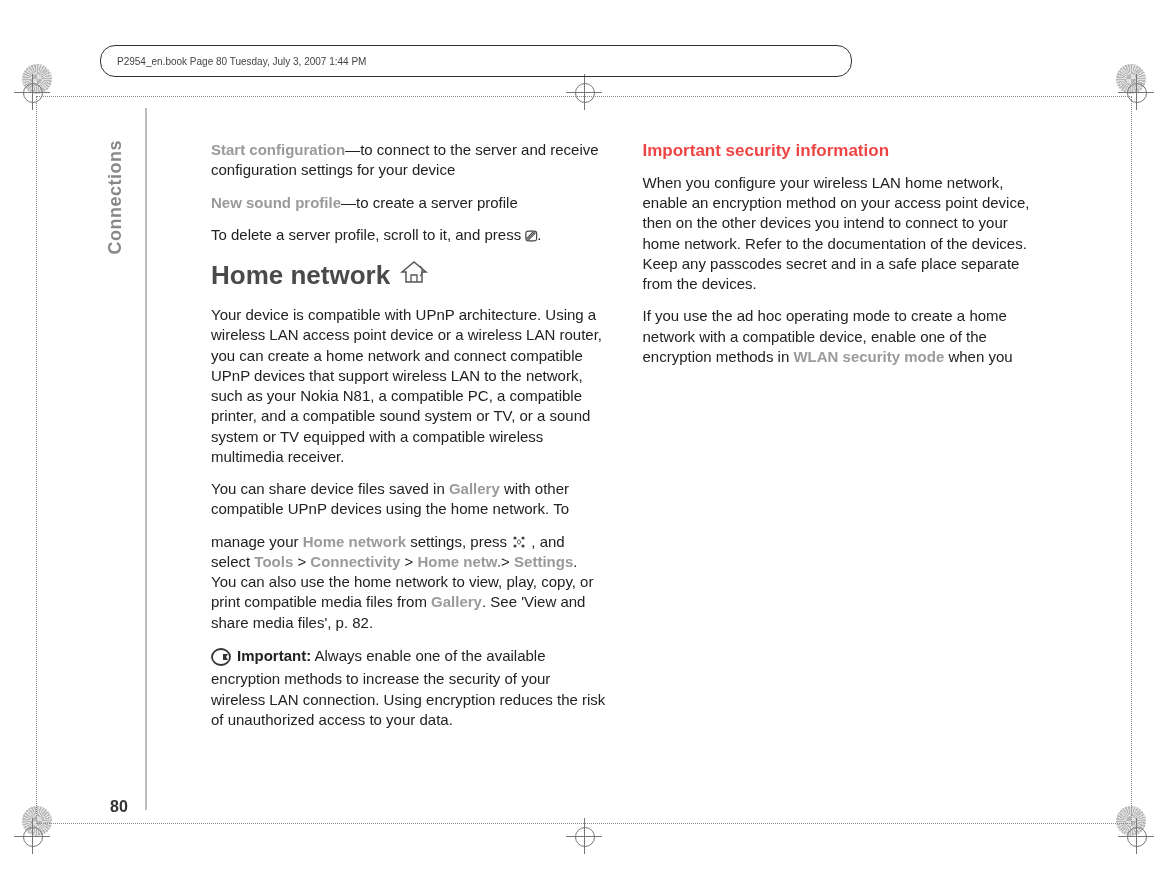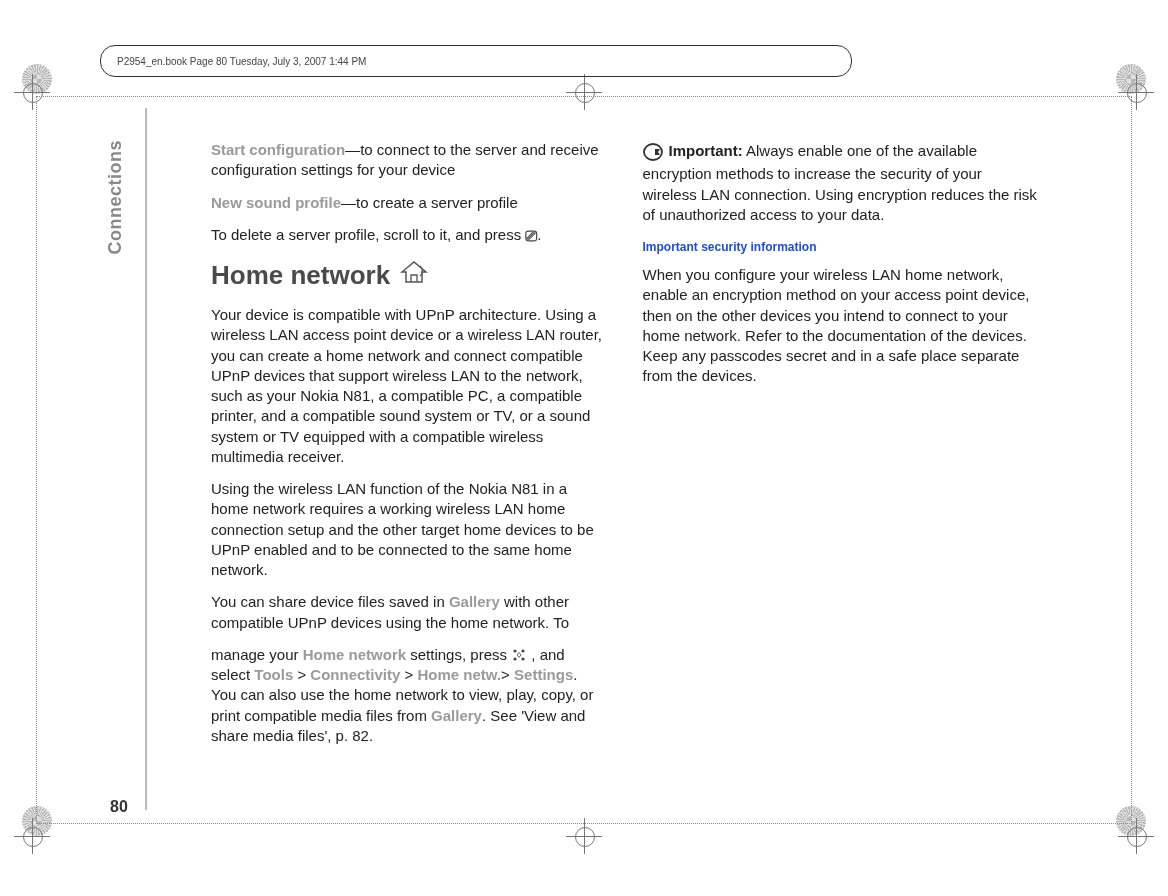--- a/index.html
+++ b/index.html
@@ -92,23 +92,23 @@
   .ui-term { font-weight: 600; color: #9a9a9a; }
   .h1 {
     font-size: 26px;
     font-weight: 700;
     color: #4a4a4a;
     margin: 10px 0 12px 0;
     display: flex; align-items: center; gap: 10px;
     break-after: avoid;
   }
   .h2 {
-    font-size: 12px;
+    font-size: 17px;
     font-weight: 700;
-    color: #1d4ed8;
+    color: #ef4444;
     margin: 14px 0 10px 0;
     break-after: avoid;
   }
   .ico {
     display: inline-block;
     vertical-align: middle;
   }
   .ico-clear { font-weight:700; color:#444; }
   .ico-important { font-size: 18px; margin-right: 6px; vertical-align:-2px; }
   .ico-menu { font-size: 14px; }
@@ -169,21 +169,20 @@
     <span class="ico">
       <svg width="28" height="24" viewBox="0 0 28 24">
         <path d="M2 12 L14 2 L26 12 L22 12 L22 22 L6 22 L6 12 Z" fill="none" stroke="#555" stroke-width="1.5"></path>
         <path d="M11 22 L11 15 L17 15 L17 22" fill="none" stroke="#555" stroke-width="1.3"></path>
         <path d="M20 6 C23 8 23 14 20 16" fill="none" stroke="#555" stroke-width="1.2"></path>
       </svg>
     </span>
   </div>
 
   <p>Your device is compatible with UPnP architecture. Using a wireless LAN access point device or a wireless LAN router, you can create a home network and connect compatible UPnP devices that support wireless LAN to the network, such as your Nokia N81, a compatible PC, a compatible printer, and a compatible sound system or TV, or a sound system or TV equipped with a compatible wireless multimedia receiver.</p>
-  <p>Using the wireless LAN function of the Nokia N81 in a home network requires a working wireless LAN home connection setup and the other target home devices to be UPnP enabled and to be connected to the same home network.</p>
 
   <p>
     <span>You can share device files saved in </span><span class="ui-term">Gallery</span><span> with other compatible UPnP devices using the home network. To</span>
   </p>
 
   <p>
     <span>manage your </span><span class="ui-term">Home network</span><span> settings, press </span><span class="ico ico-menu">
       <svg width="16" height="14" viewBox="0 0 16 14" style="vertical-align:-2px">
         <circle cx="4" cy="3" r="1.6" fill="#444"></circle>
           <circle cx="12" cy="3" r="1.6" fill="#444"></circle>
@@ -200,14 +199,17 @@
         <ellipse cx="10" cy="9" rx="9" ry="8" fill="none" stroke="#333" stroke-width="1.8"></ellipse>
         <path d="M12 6 L17 6 L15 9 L17 12 L12 12" fill="#333"></path>
       </svg>
     </span><strong>Important:</strong><span> Always enable one of the available encryption methods to increase the security of your wireless LAN connection. Using encryption reduces the risk of unauthorized access to your data.</span>
   </p>
 
 
   <div class="h2">Important security information</div>
 
   <p>When you configure your wireless LAN home network, enable an encryption method on your access point device, then on the other devices you intend to connect to your home network. Refer to the documentation of the devices. Keep any passcodes secret and in a safe place separate from the devices.</p>
+  <p>
+    <span>If you use the ad hoc operating mode to create a home network with a compatible device, enable one of the encryption methods in </span><span class="ui-term">WLAN security mode</span><span> when you</span>
+  </p>
 
 </div>
 
 </body></html>

